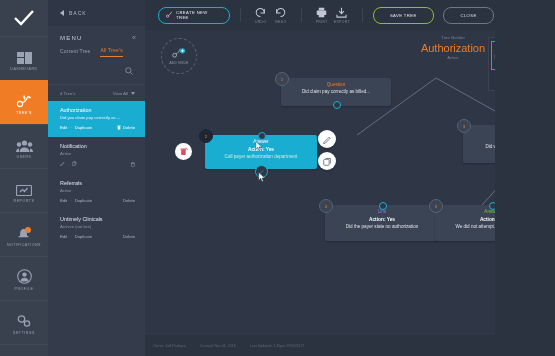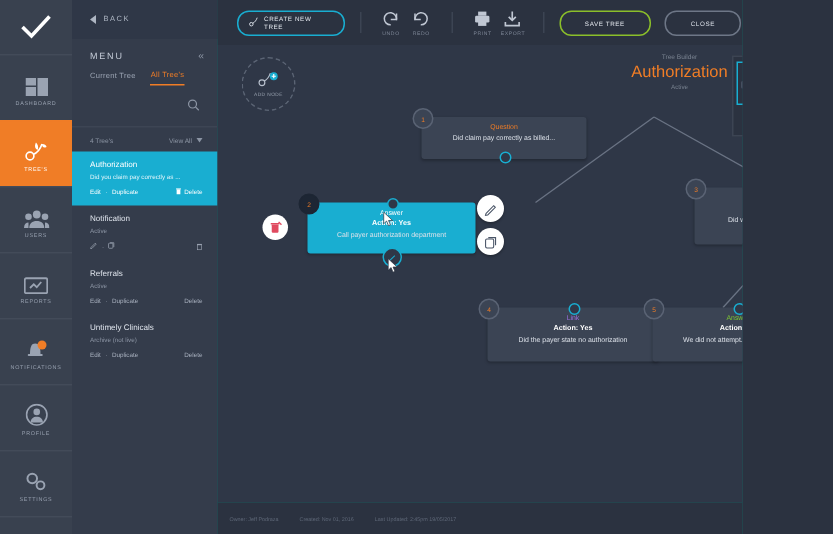--- a/index.html
+++ b/index.html
@@ -1,18 +1,18 @@
 <!DOCTYPE html>
 <html><head>
 <meta charset="utf-8">
 <style>
   html,body{margin:0;padding:0;background:#2b3240;}
   body{width:555px;height:356px;overflow:hidden;font-family:"Liberation Sans",sans-serif;
        -webkit-font-smoothing:antialiased;}
-  #app{position:relative;width:495px;height:356px;background:#0f766e;overflow:hidden;}
+  #app{position:relative;width:495px;height:356px;background:#8b5cf6;overflow:hidden;}
 
   
   .rail{position:absolute;left:0;top:0;width:48px;height:356px;background:#39414f;}
   .rail-logo{height:36px;display:flex;align-items:center;justify-content:center;}
   .rail-item{height:43px;display:flex;flex-direction:column;align-items:center;justify-content:center;
              border-top:1px solid #434b59;color:#9aa3b2;cursor:pointer;}
   .rail-item .ricon{height:18px;display:flex;align-items:flex-end;}
   .rail-item .rlabel{font-size:3.6px;letter-spacing:.5px;margin-top:3px;color:#98a1b0;}
   .rail-item.active{background:#f07d26;color:#fff;border-top-color:#f07d26;}
   .rail-item.active .rlabel{color:#fff;}

